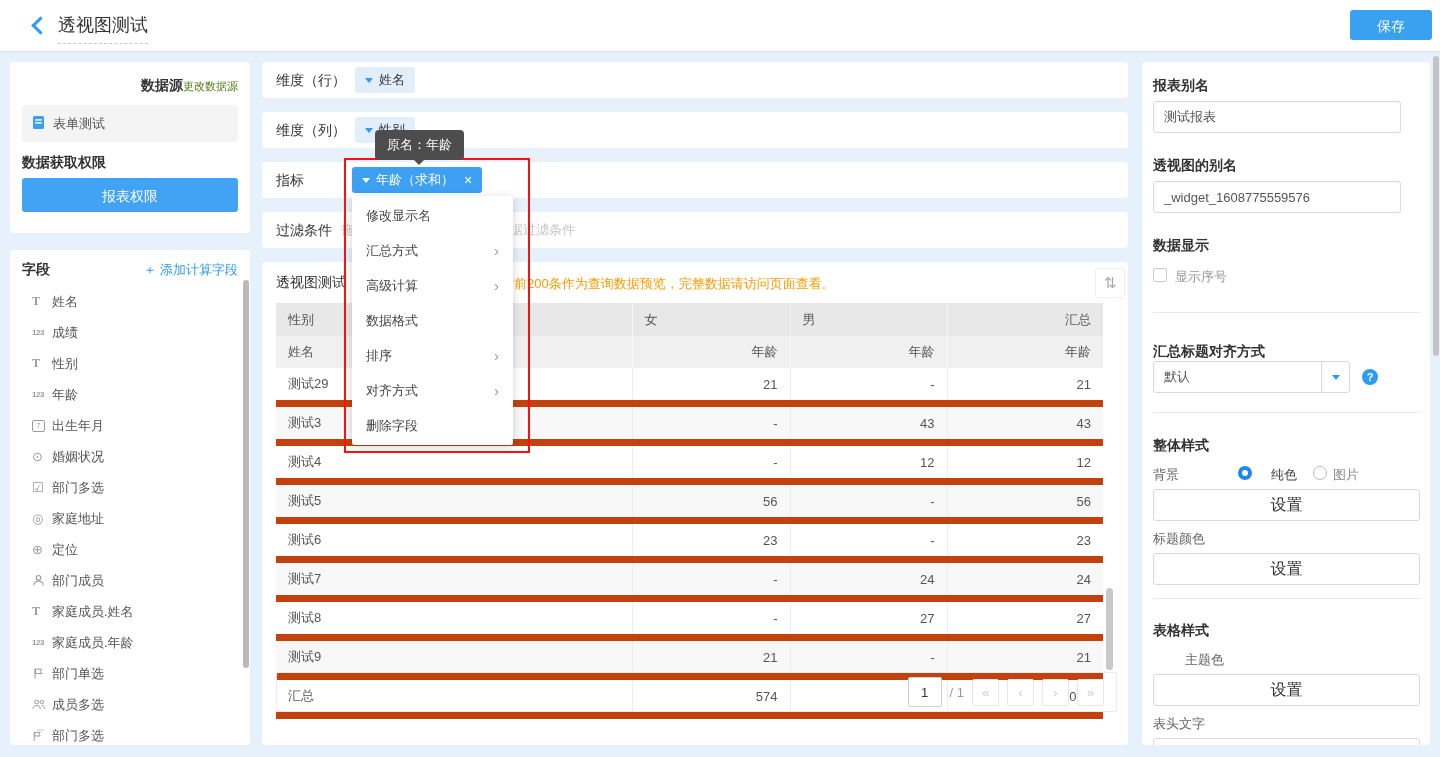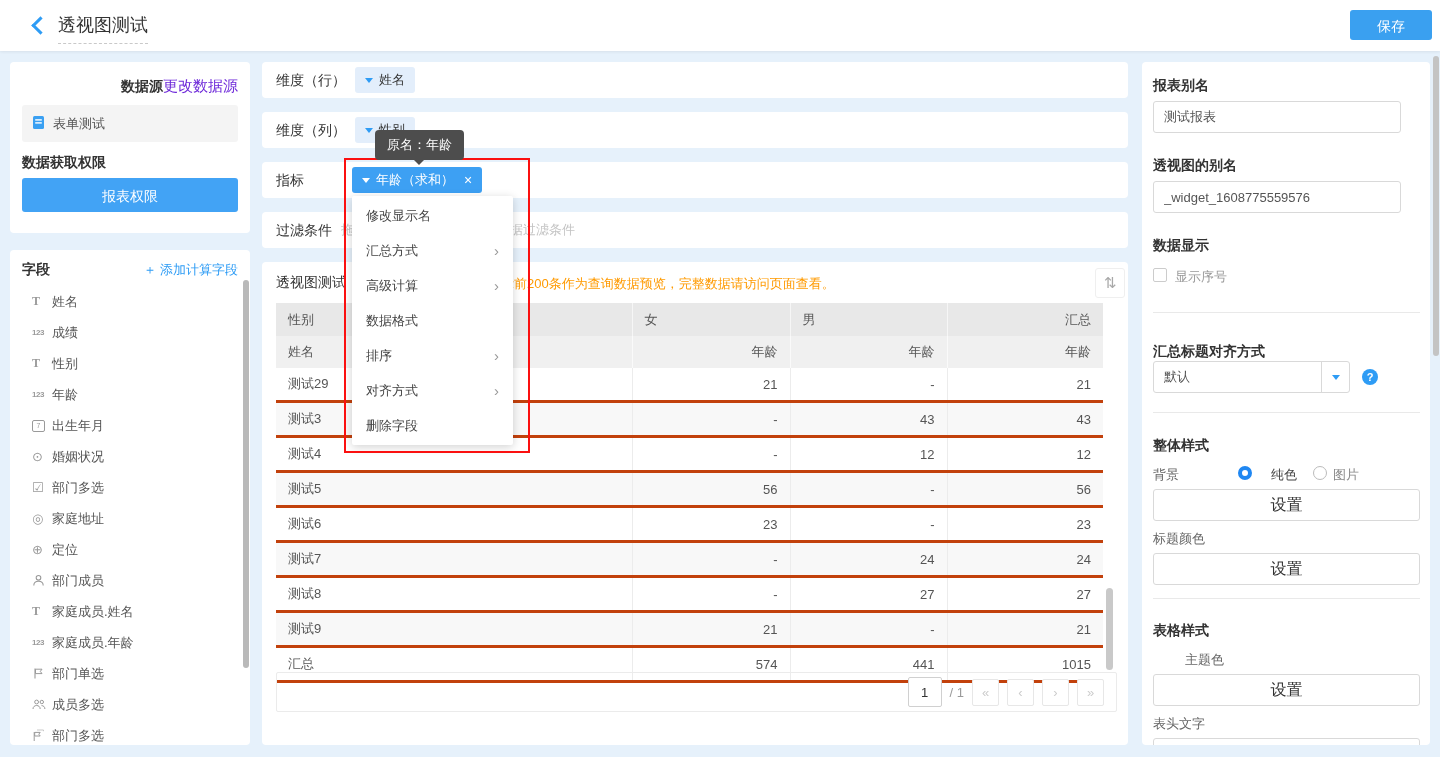--- a/index.html
+++ b/index.html
@@ -12,21 +12,21 @@
   .topbar{position:absolute;left:0;top:0;width:1440px;height:51px;background:#fff;box-shadow:0 1px 3px rgba(0,0,0,.07);z-index:5;}
   .back-btn{position:absolute;left:30px;top:18px;width:14px;height:14px;cursor:pointer;}
   .back-btn i{display:block;width:10px;height:10px;border-left:3px solid #2e9cf5;border-bottom:3px solid #2e9cf5;transform:rotate(45deg);margin:1px 0 0 4px;}
   .page-title{position:absolute;left:58px;top:13px;font-size:18px;color:#333;padding-bottom:6px;border-bottom:1px dashed #c9c9c9;}
   .save-btn{position:absolute;right:8px;top:10px;width:82px;height:30px;background:#3aa0f0;border:none;border-radius:3px;color:#fff;font-size:14px;text-align:center;line-height:30px;cursor:pointer;}
 
   
   .ds-card{left:10px;top:62px;width:240px;height:171px;}
   .sec-title{font-size:14px;font-weight:bold;color:#333;}
   .ds-head{position:absolute;left:0;right:12px;top:15px;display:flex;justify-content:flex-end;align-items:center;}
-  .link{color:#6d28d9;font-size:15px;cursor:pointer;}
+  .link{color:#4d7c0f;font-size:11px;cursor:pointer;}
   .ds-box{position:absolute;left:12px;top:43px;width:216px;height:37px;background:#f4f4f4;border-radius:3px;display:flex;align-items:center;padding-left:10px;box-sizing:border-box;gap:8px;}
   .perm-title{position:absolute;left:12px;top:92px;}
   .perm-btn{position:absolute;left:12px;top:116px;width:216px;height:34px;background:#42a3f5;border:none;border-radius:3px;color:#fff;font-size:14px;line-height:34px;text-align:center;cursor:pointer;}
 
   .fields-card{left:10px;top:250px;width:240px;height:495px;overflow:hidden;}
   .fields-head{position:absolute;left:12px;right:12px;top:8px;height:24px;display:flex;justify-content:space-between;align-items:center;}
   .add-calc{color:#2e9cf5;font-size:13px;cursor:pointer;}
   .flist{position:absolute;left:0;top:36px;right:0;}
   .fitem{height:31px;display:flex;align-items:center;padding-left:22px;cursor:pointer;color:#555;}
   .ficon{width:20px;color:#9a9a9a;font-size:13px;display:inline-flex;align-items:center;flex:0 0 20px;}
@@ -47,21 +47,21 @@
 
   
   .preview-card{left:262px;top:262px;width:866px;height:483px;}
   .pv-title{position:absolute;left:14px;top:12px;font-size:14px;color:#333;}
   .pv-notice{position:absolute;left:213px;top:13px;font-size:13px;color:#ff9a00;white-space:nowrap;}
   .sort-btn{position:absolute;left:833px;top:6px;width:30px;height:30px;background:#fff;border:1px solid #efefef;border-radius:3px;color:#a8a8a8;font-size:15px;line-height:28px;text-align:center;box-sizing:border-box;cursor:pointer;}
   table.pv{position:absolute;left:14px;top:41px;border-collapse:collapse;table-layout:fixed;width:827px;font-size:13px;}
   table.pv td{padding:0 12px;overflow:hidden;white-space:nowrap;}
   tr.h1 td{background:#e8e8e8;height:33px;color:#555;border-right:1px solid #f6f6f6;}
   tr.h2 td{background:#f0f0f0;height:32px;color:#555;border-right:1px solid #fafafa;}
-  tr.dr td{height:32px;background:#fff;border-bottom:3px solid #c2410c;border-right:1px solid #ececec;color:#555;}
+  tr.dr td{height:32px;background:#fff;border-bottom:7px solid #c2410c;border-right:1px solid #ececec;color:#555;}
   tr.dr.alt td{background:#f8f8f8;}
   tr.h1 td:last-child,tr.h2 td:last-child,tr.dr td:last-child{border-right:none;}
   .ralign{text-align:right;}
   .pager{position:absolute;left:14px;top:410px;width:841px;height:40px;border:1px solid #ebebeb;border-radius:2px;box-sizing:border-box;display:flex;align-items:center;justify-content:flex-end;gap:8px;padding-right:12px;}
   .pg-input{width:28px;height:26px;border:1px solid #d0d0d0;border-radius:2px;text-align:center;font-size:13px;color:#333;}
   .pg-of{color:#9a9a9a;}
   .pg-btn{width:27px;height:27px;border:1px solid #e7e7e7;border-radius:2px;background:#fff;color:#ccc;font-size:13px;text-align:center;line-height:25px;box-sizing:border-box;cursor:pointer;}
   .pv-thumb{position:absolute;left:844px;top:326px;width:7px;height:82px;background:#c9c9c9;border-radius:4px;}
 
   

